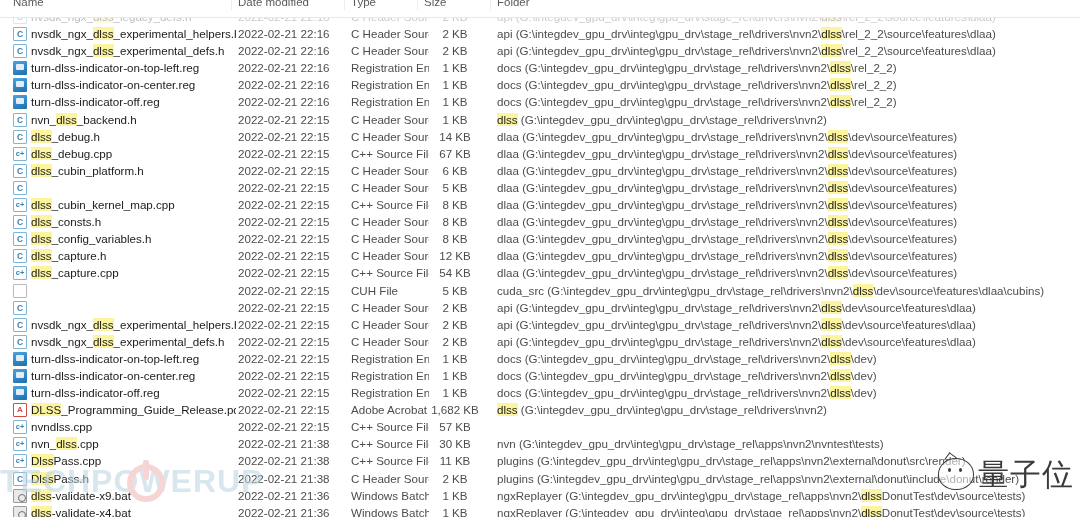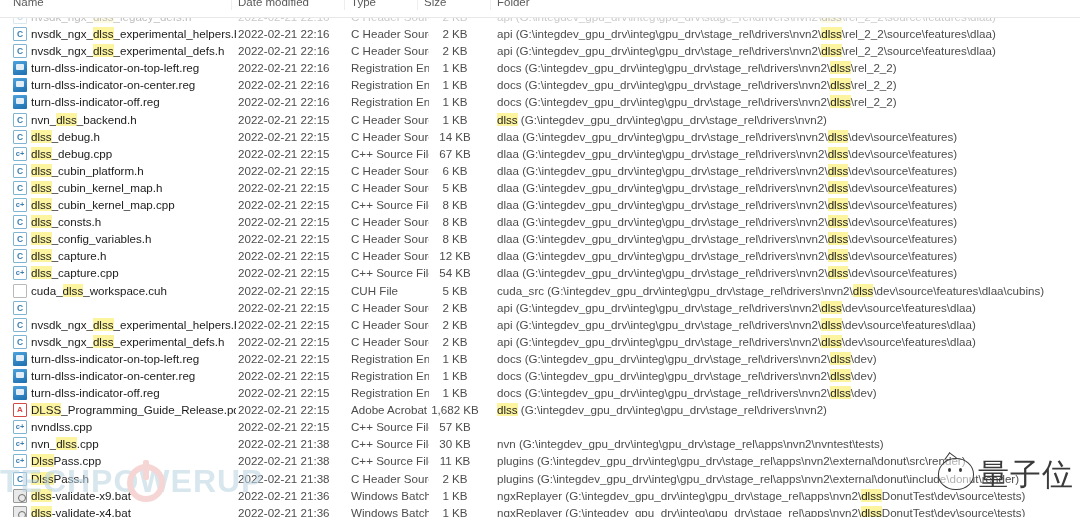--- a/index.html
+++ b/index.html
@@ -348,21 +348,20 @@
       <div class="row">
         <div class="icon ic-h">C</div>
         <div class="cell c-name"><span class="hl">dlss</span><span>_cubin_platform.h</span></div>
         <div class="cell c-date">2022-02-21 22:15</div>
         <div class="cell c-type">C Header Source F...</div>
         <div class="cell c-size">6 KB</div>
         <div class="cell c-folder"><span>dlaa (G:\integdev_gpu_drv\integ\gpu_drv\stage_rel\drivers\nvn2\</span><span class="hl">dlss</span><span>\dev\source\features)</span></div>
       </div>
       <div class="row">
         <div class="icon ic-h">C</div>
-        <div class="cell c-name"><span class="hl">dlss</span><span>_cubin_kernel_map.h</span></div>
         <div class="cell c-date">2022-02-21 22:15</div>
         <div class="cell c-type">C Header Source F...</div>
         <div class="cell c-size">5 KB</div>
         <div class="cell c-folder"><span>dlaa (G:\integdev_gpu_drv\integ\gpu_drv\stage_rel\drivers\nvn2\</span><span class="hl">dlss</span><span>\dev\source\features)</span></div>
       </div>
       <div class="row">
         <div class="icon ic-cpp">c+</div>
         <div class="cell c-name"><span class="hl">dlss</span><span>_cubin_kernel_map.cpp</span></div>
         <div class="cell c-date">2022-02-21 22:15</div>
         <div class="cell c-type">C++ Source File</div>
@@ -396,21 +395,20 @@
       <div class="row">
         <div class="icon ic-cpp">c+</div>
         <div class="cell c-name"><span class="hl">dlss</span><span>_capture.cpp</span></div>
         <div class="cell c-date">2022-02-21 22:15</div>
         <div class="cell c-type">C++ Source File</div>
         <div class="cell c-size">54 KB</div>
         <div class="cell c-folder"><span>dlaa (G:\integdev_gpu_drv\integ\gpu_drv\stage_rel\drivers\nvn2\</span><span class="hl">dlss</span><span>\dev\source\features)</span></div>
       </div>
       <div class="row">
         <div class="icon ic-doc"></div>
-        <div class="cell c-name"><span>cuda_</span><span class="hl">dlss</span><span>_workspace.cuh</span></div>
         <div class="cell c-date">2022-02-21 22:15</div>
         <div class="cell c-type">CUH File</div>
         <div class="cell c-size">5 KB</div>
         <div class="cell c-folder"><span>cuda_src (G:\integdev_gpu_drv\integ\gpu_drv\stage_rel\drivers\nvn2\</span><span class="hl">dlss</span><span>\dev\source\features\dlaa\cubins)</span></div>
       </div>
       <div class="row">
         <div class="icon ic-h">C</div>
         <div class="cell c-date">2022-02-21 22:15</div>
         <div class="cell c-type">C Header Source F...</div>
         <div class="cell c-size">2 KB</div>

